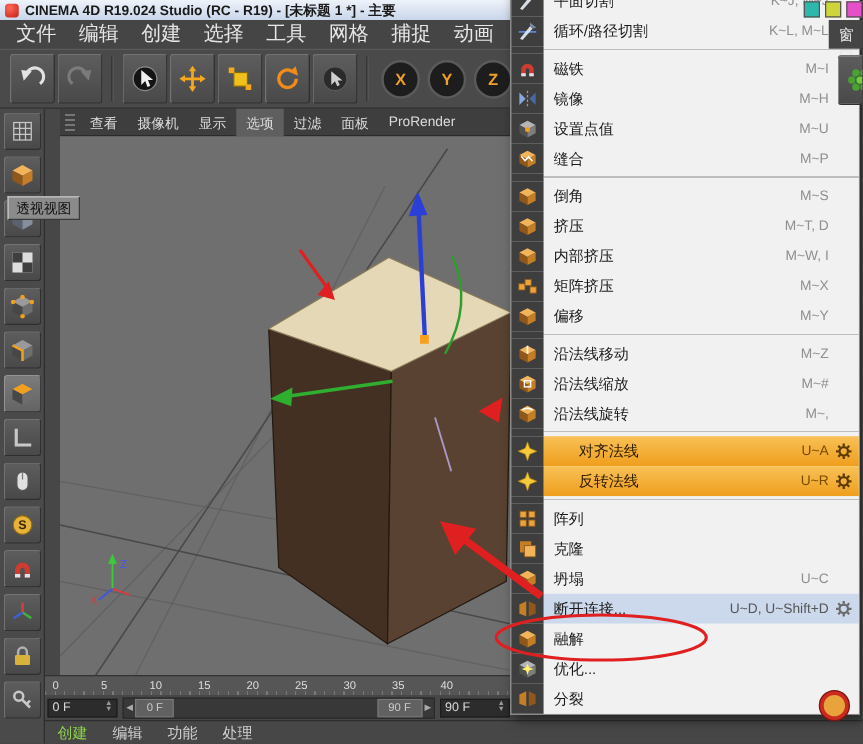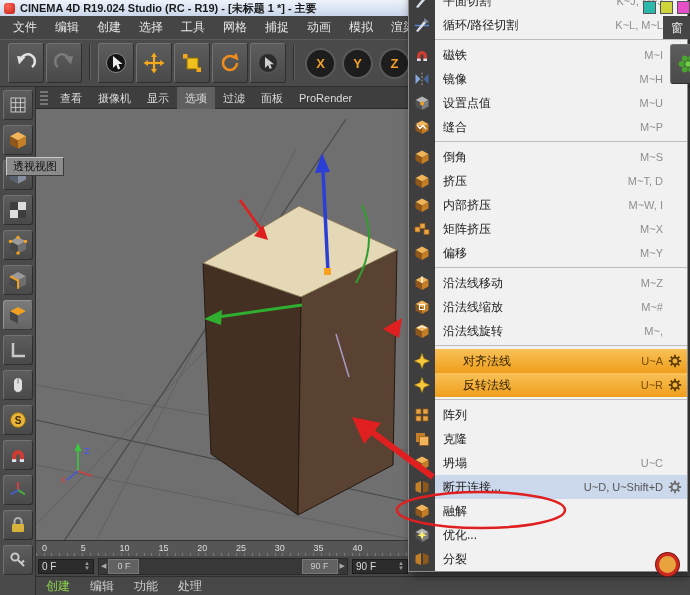--- a/index.html
+++ b/index.html
@@ -5,21 +5,21 @@
   html,body{margin:0;padding:0;}
   body{width:690px;height:595px;overflow:hidden;font-family:"Liberation Sans","DejaVu Sans",sans-serif;background:#474747;}
   #screen{position:relative;width:690px;height:595px;overflow:hidden;background:#474747;}
 
   
   .titlebar{position:absolute;left:0;top:0;width:643px;height:16px;background:linear-gradient(#eef3fa,#c9d6ea);display:flex;align-items:center;font-size:11px;color:#1a1a1a;white-space:nowrap;overflow:hidden;}
   .c4d-logo{width:11px;height:11px;border-radius:3px;margin:0 5px 0 4px;background:radial-gradient(circle at 35% 30%,#ff6a5a,#c41d12);flex:none;}
   .title-text{font-weight:bold;}
 
   
-  .menubar{position:absolute;left:0;top:16px;width:690px;height:23px;background:#454545;display:flex;align-items:center;color:#e6e6e6;font-size:12px;padding-left:4px;box-sizing:border-box;}
+  .menubar{position:absolute;left:0;top:16px;width:690px;height:23px;background:#454545;display:flex;align-items:center;color:#e6e6e6;font-size:16px;padding-left:4px;box-sizing:border-box;}
   .mi{padding:3px 9px;cursor:default;}
   .win-menu{position:absolute;left:663px;top:16px;height:23px;z-index:55;background:#454545;color:#e6e6e6;font-size:12px;padding:4px 8px 0 8px;box-sizing:border-box;}
 
   
   .toolbar{position:absolute;left:0;top:39px;width:690px;height:48px;background:#4a4a4a;border-top:1px solid #5a5a5a;border-bottom:1px solid #2e2e2e;display:flex;align-items:center;padding-left:8px;box-sizing:border-box;gap:2px;}
   .tile,.tool,.dock-tile{background:linear-gradient(#5d5d5d,#494949);border:1px solid;border-color:#727272 #2f2f2f #2f2f2f #727272;border-radius:3px;}
   .tool{width:34px;height:38px;display:flex;align-items:center;justify-content:center;flex:none;}
   .tool.dim svg{opacity:.55;}
   .tdiv{width:1px;height:36px;background:#303030;border-right:1px solid #5e5e5e;margin:0 5px;flex:none;}
   .axis-btn{width:27px;height:27px;border-radius:50%;background:#1d1d1d;border:2px solid #5a5a5a;color:#f0a028;font-weight:bold;font-size:13px;display:flex;align-items:center;justify-content:center;margin:0 3px;flex:none;}
@@ -27,21 +27,21 @@
   .palette{position:absolute;left:643px;top:1px;z-index:55;display:flex;gap:4px;}
   .palette span{width:11px;height:11px;border:1px solid #555;display:block;}
   .autokey{position:absolute;left:656px;top:553px;z-index:55;width:17px;height:17px;border-radius:50%;background:#e8a33c;border:3px solid #cc2a20;box-shadow:0 0 0 1px #7a1410;}
 
   
   .left-dock{position:absolute;left:0;top:87px;width:36px;height:508px;background:#4a4a4a;border-right:1px solid #2e2e2e;display:flex;flex-direction:column;align-items:center;padding-top:3px;box-sizing:border-box;gap:5px;overflow:hidden;}
   .dock-tile{width:28px;height:28px;display:flex;align-items:center;justify-content:center;flex:none;}
   .dock-tile.active{background:linear-gradient(#7b7b7b,#646464);border-color:#949494 #3a3a3a #3a3a3a #949494;}
 
   
-  .viewport{position:absolute;left:36px;top:87px;width:374px;height:453px;}
+  .viewport{position:absolute;left:48px;top:87px;width:374px;height:453px;}
   .vp-menubar{height:21px;background:#3e3e3e;border-bottom:1px solid #2a2a2a;display:flex;align-items:center;color:#dcdcdc;font-size:11px;}
   .grip{width:8px;height:14px;margin:0 4px;background:repeating-linear-gradient(0deg,#767676 0 2px,#3e3e3e 2px 4px);flex:none;}
   .vp-mi{padding:4px 8px 3px 8px;}
   .vp-mi.active{background:#5f5f5f;}
   .vp-canvas{position:relative;width:374px;height:432px;background:#6f6f6f;overflow:hidden;}
   .view-chip{position:absolute;left:6px;top:110px;z-index:10;background:#8b8b8b;border:1px solid;border-color:#c8c8c8 #3a3a3a #3a3a3a #c8c8c8;color:#111;font-size:11px;padding:1px 6px;margin-top:47px;}
 
   
   .ruler{position:absolute;left:36px;top:540px;width:374px;height:16px;background:#565656;border-top:1px solid #333;color:#ddd;font-size:9px;}
   .ruler::after{content:"";position:absolute;left:0;bottom:0;width:100%;height:4px;background:repeating-linear-gradient(90deg,#7a7a7a 0 1px,transparent 1px 7.7px);}

